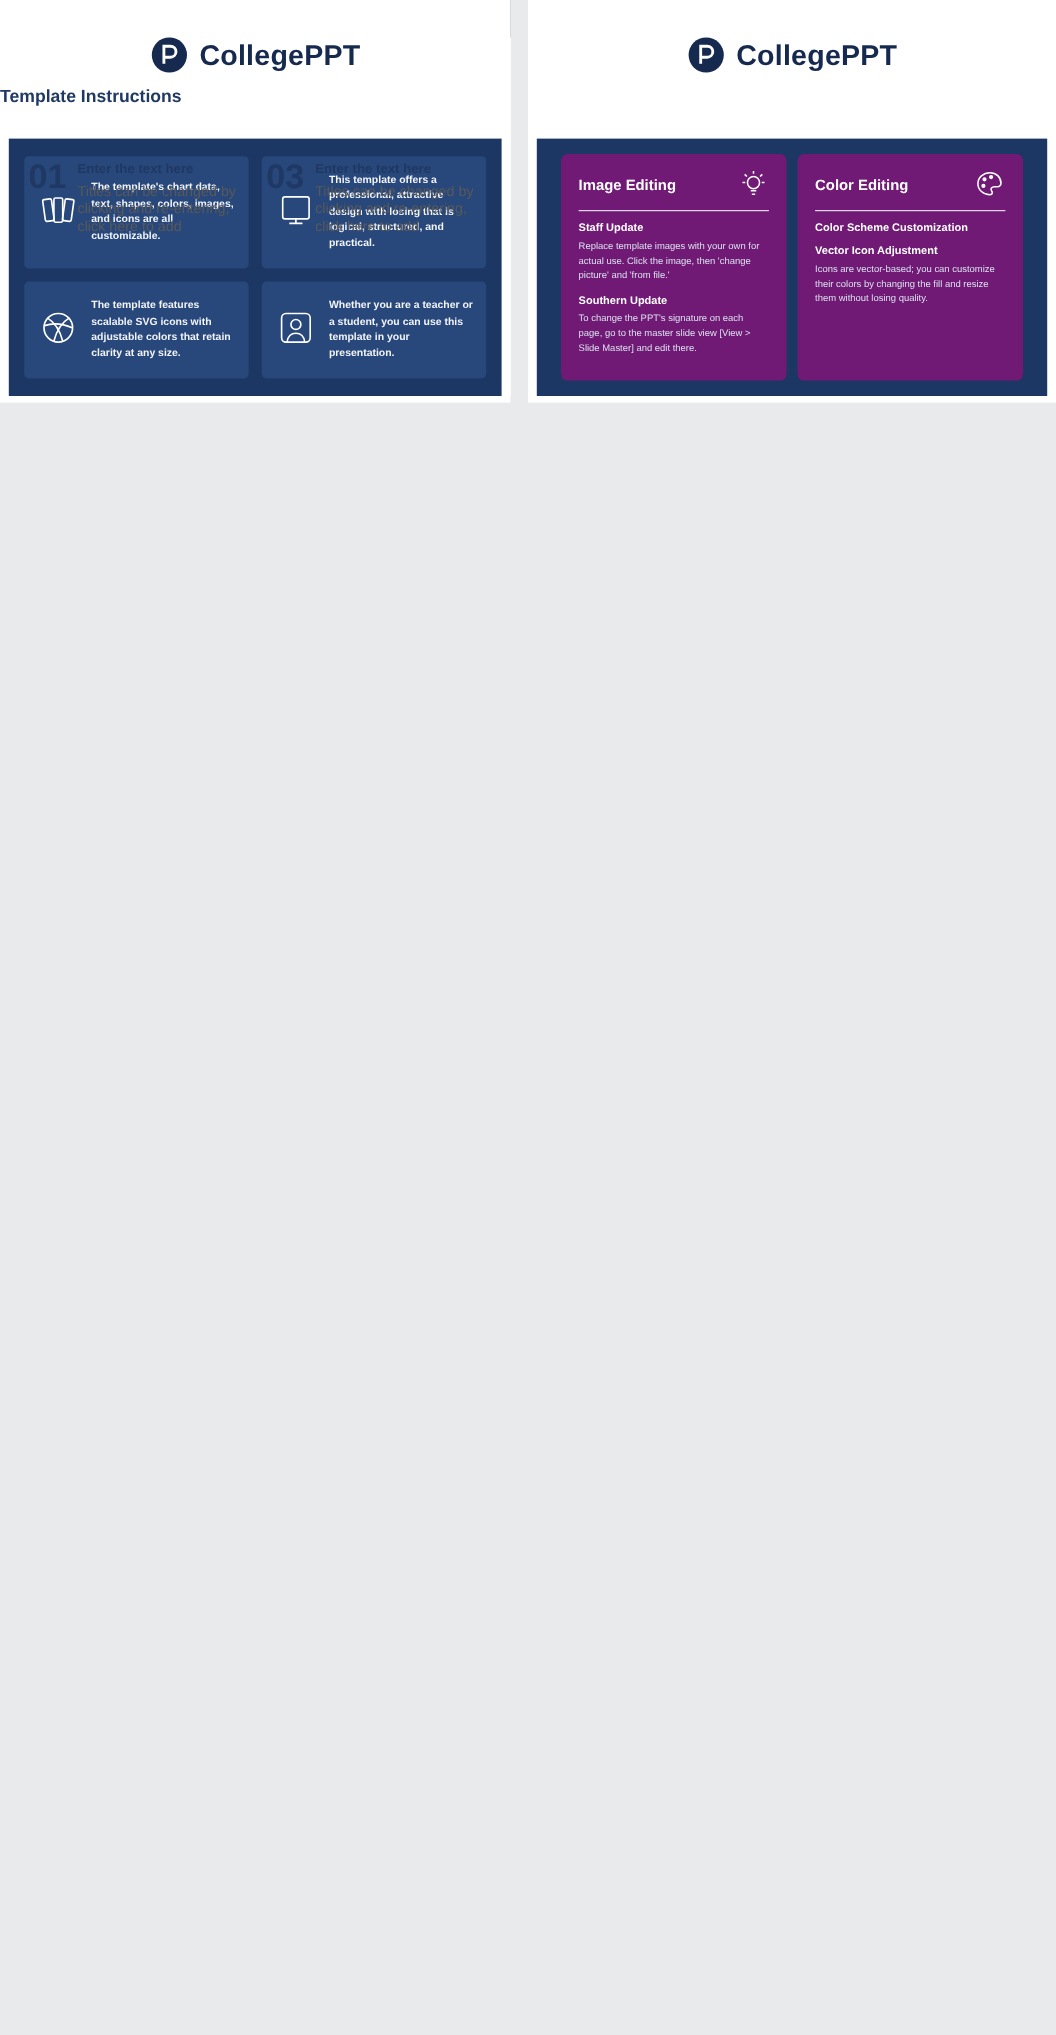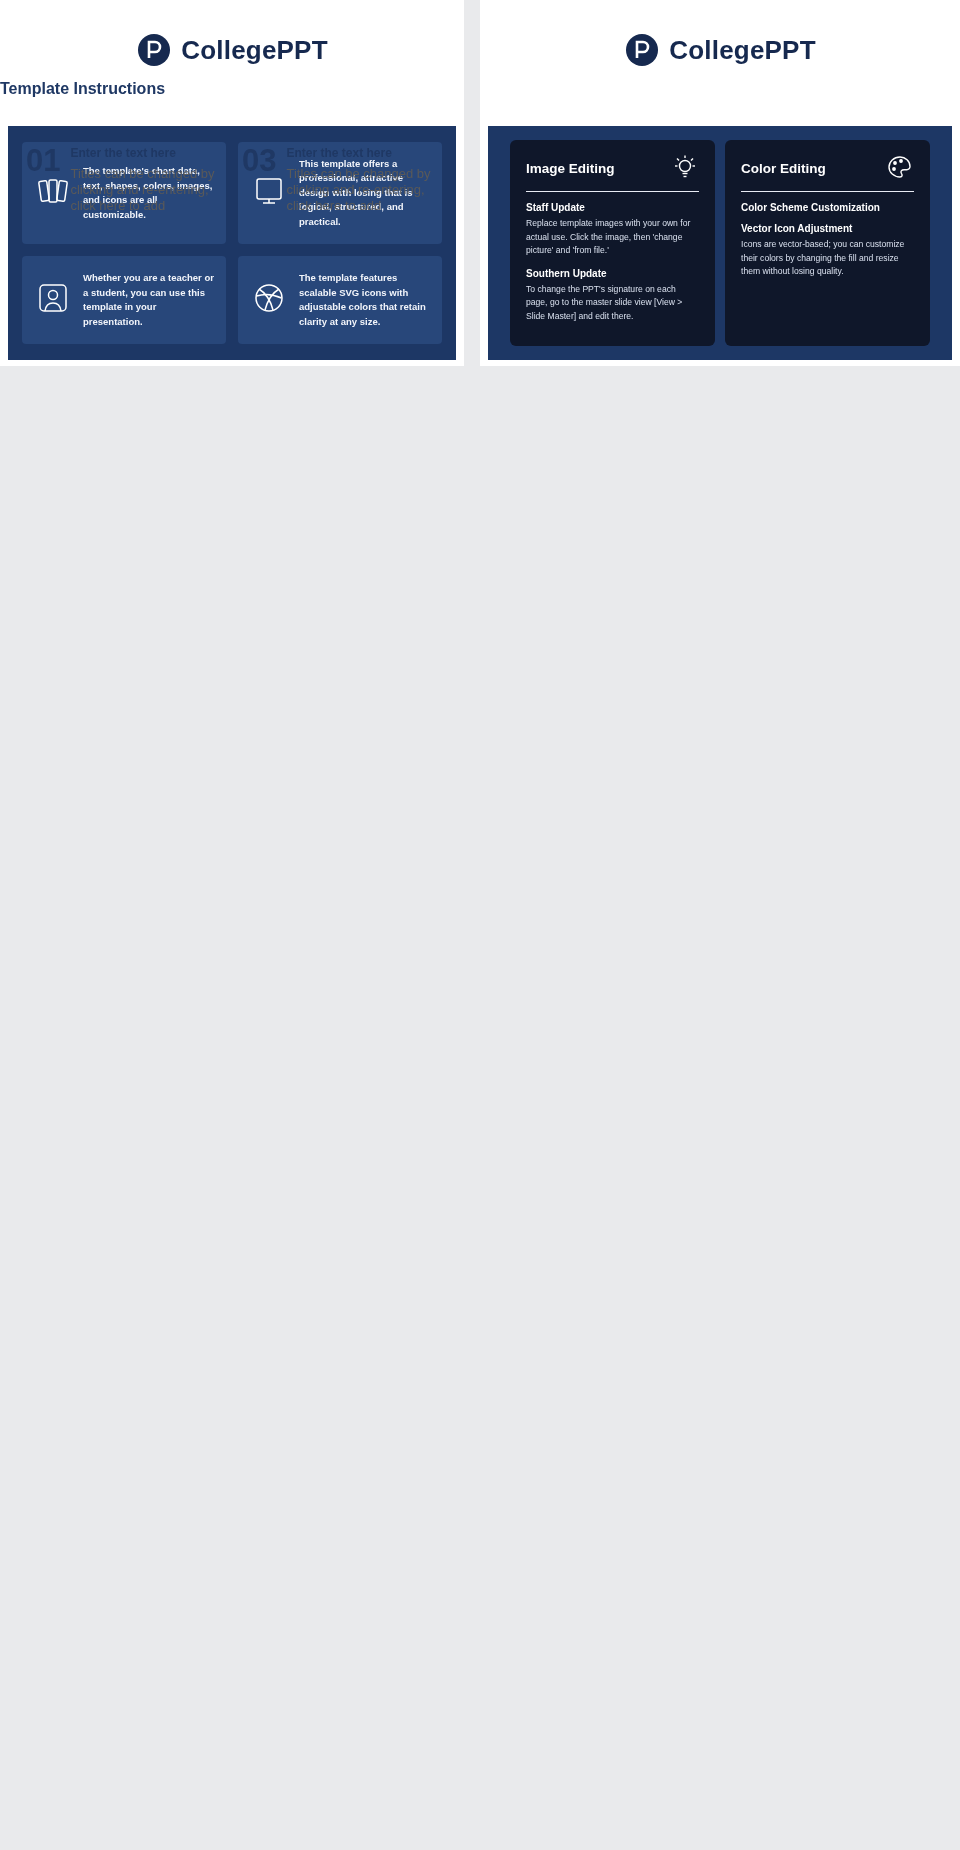--- a/index.html
+++ b/index.html
@@ -131,21 +131,21 @@
   .brand .word { font-size:26px; color:#16294f; letter-spacing:.2px; }
   .brand .word b { font-weight:bold; }
   .brand .word .ppt { font-weight:800; }
   .b-title { margin-top:12px; font-size:16px; font-weight:bold; color:#1f3864; }
   .b-panel { position:absolute; left:8px; right:8px; top:126px; bottom:6px; background:#1d3765; }
   .tile-grid { display:grid; grid-template-columns:1fr 1fr; gap:12px; padding:16px 14px; height:100%;font-weight:bold; }
   .tile { background:#28477a; border-radius:4px; display:flex; gap:11px; align-items:center; padding:10px 12px; }
   .tile .ticon { flex:none; }
   .tile p { font-size:9.5px; color:#f2f5fb; line-height:14.5px; }
   .tut-grid { display:flex; gap:10px; padding:14px 22px; height:100%; }
-  .tut-card { flex:1; background:#0f172a; border-radius:6px; padding:14px 16px; }
+  .tut-card { flex:1; background:#701a75; border-radius:6px; padding:14px 16px; }
   .tut-head { display:flex; justify-content:space-between; align-items:center; }
   .tut-head h3 { font-size:13.5px; font-weight:bold; color:#fff; }
   .tut-rule { height:1px; background:#e8ecf4; margin:9px 0 4px 0; }
   .tut-card h5 { margin-top:10px; font-size:10px; font-weight:bold; color:#fff; }
   .tut-card p { margin-top:4px; font-size:8.6px; color:#d9e0ee; line-height:13.5px; }
 </style>
 </head>
 <body>
 
 <div class="stage">
@@ -697,37 +697,37 @@
               <rect x="7" y="7" width="24" height="20" rx="2"></rect>
               <line x1="13" y1="31" x2="25" y2="31"></line>
               <line x1="19" y1="27" x2="19" y2="31"></line>
             </svg>
           </span>
           <p>This template offers a professional, attractive design with losing that is logical, structured, and practical.</p>
         </div>
         <div class="tile">
           <span class="ticon">
             <svg width="38" height="38" viewBox="0 0 38 38" fill="none" stroke="#fff" stroke-width="1.5">
-              <rect x="6" y="6" width="26" height="26" rx="4"></rect>
-              <circle cx="19" cy="16" r="4.5"></circle>
-              <path d="M11 32 q1 -8 8 -8 q7 0 8 8"></path>
-            </svg>
-          </span>
-          <p>Whether you are a teacher or a student, you can use this template in your presentation.</p>
-        </div>
-        <div class="tile">
-          <span class="ticon">
-            <svg width="38" height="38" viewBox="0 0 38 38" fill="none" stroke="#fff" stroke-width="1.5">
               <circle cx="19" cy="19" r="13"></circle>
               <path d="M9 10 q10 6 14 21"></path>
               <path d="M29 10 q-10 6 -14 21"></path>
               <path d="M6.5 17 q12 -4 25 2"></path>
             </svg>
           </span>
           <p>The template features scalable SVG icons with adjustable colors that retain clarity at any size.</p>
+        </div>
+        <div class="tile">
+          <span class="ticon">
+            <svg width="38" height="38" viewBox="0 0 38 38" fill="none" stroke="#fff" stroke-width="1.5">
+              <rect x="6" y="6" width="26" height="26" rx="4"></rect>
+              <circle cx="19" cy="16" r="4.5"></circle>
+              <path d="M11 32 q1 -8 8 -8 q7 0 8 8"></path>
+            </svg>
+          </span>
+          <p>Whether you are a teacher or a student, you can use this template in your presentation.</p>
         </div>
       </div>
     </div>
   </div>
 
   <div class="b-sec" style="left:480px;top:1482;width:480px;height:366px;">
     <div class="brand">
       <svg width="36" height="36" viewBox="0 0 36 36">
         <circle cx="18" cy="18" r="16" fill="#16294f"></circle>
         <path d="M13 26 V10 h6 a5 5 0 0 1 0 10 h-6" fill="none" stroke="#ffffff" stroke-width="2.6"></path>

